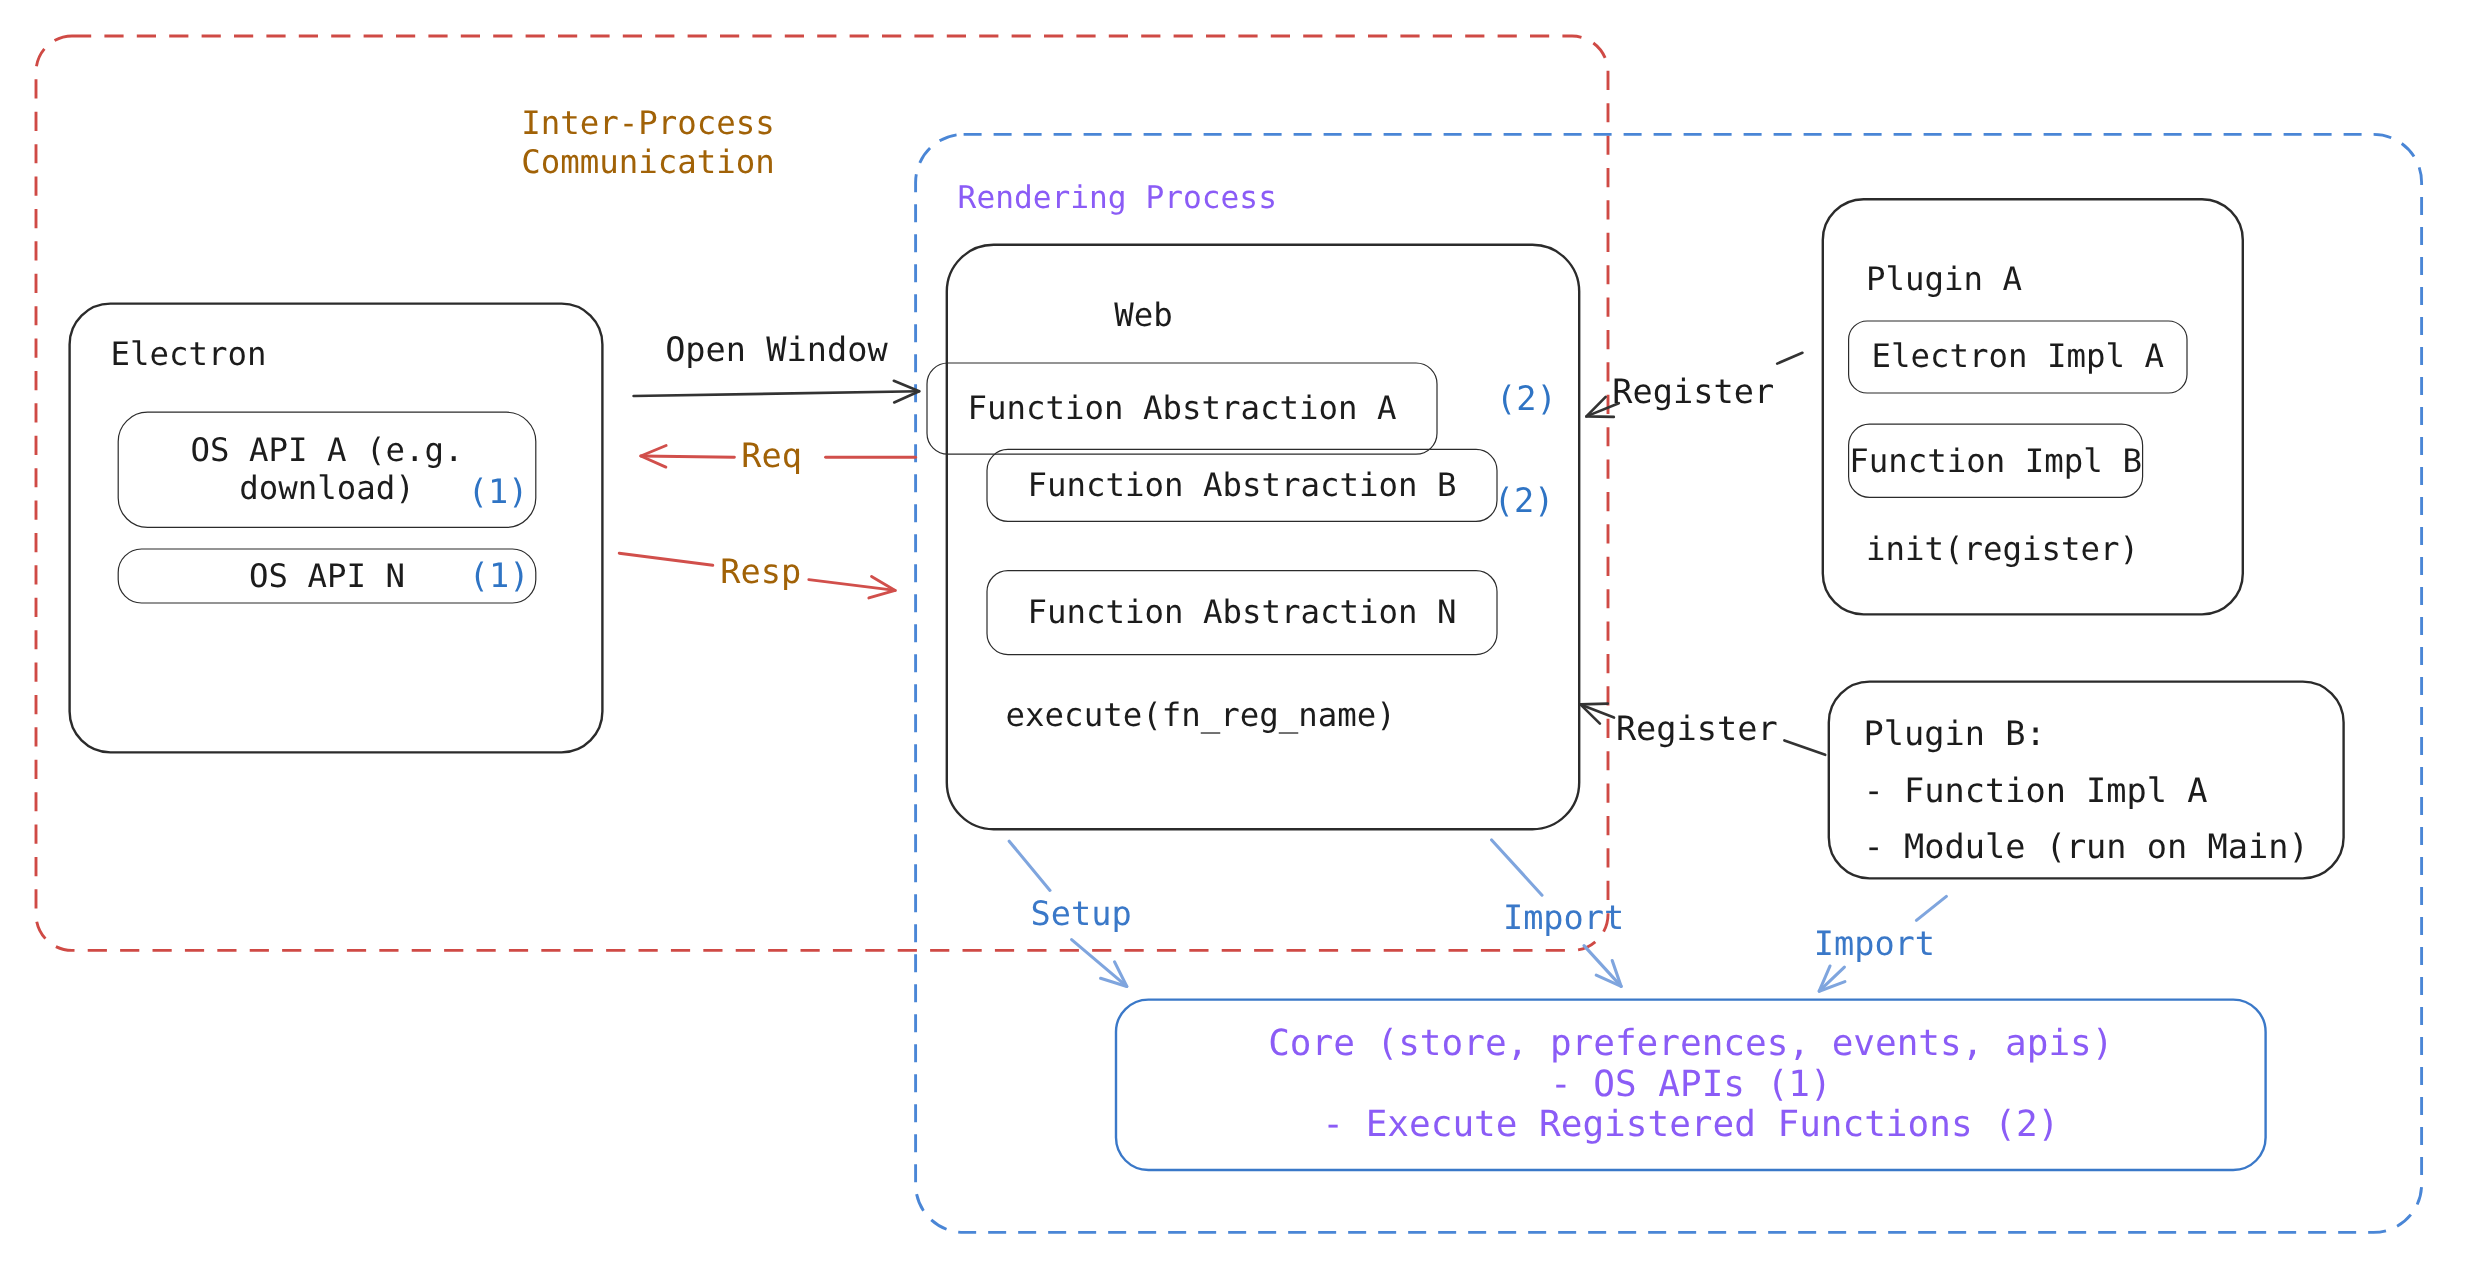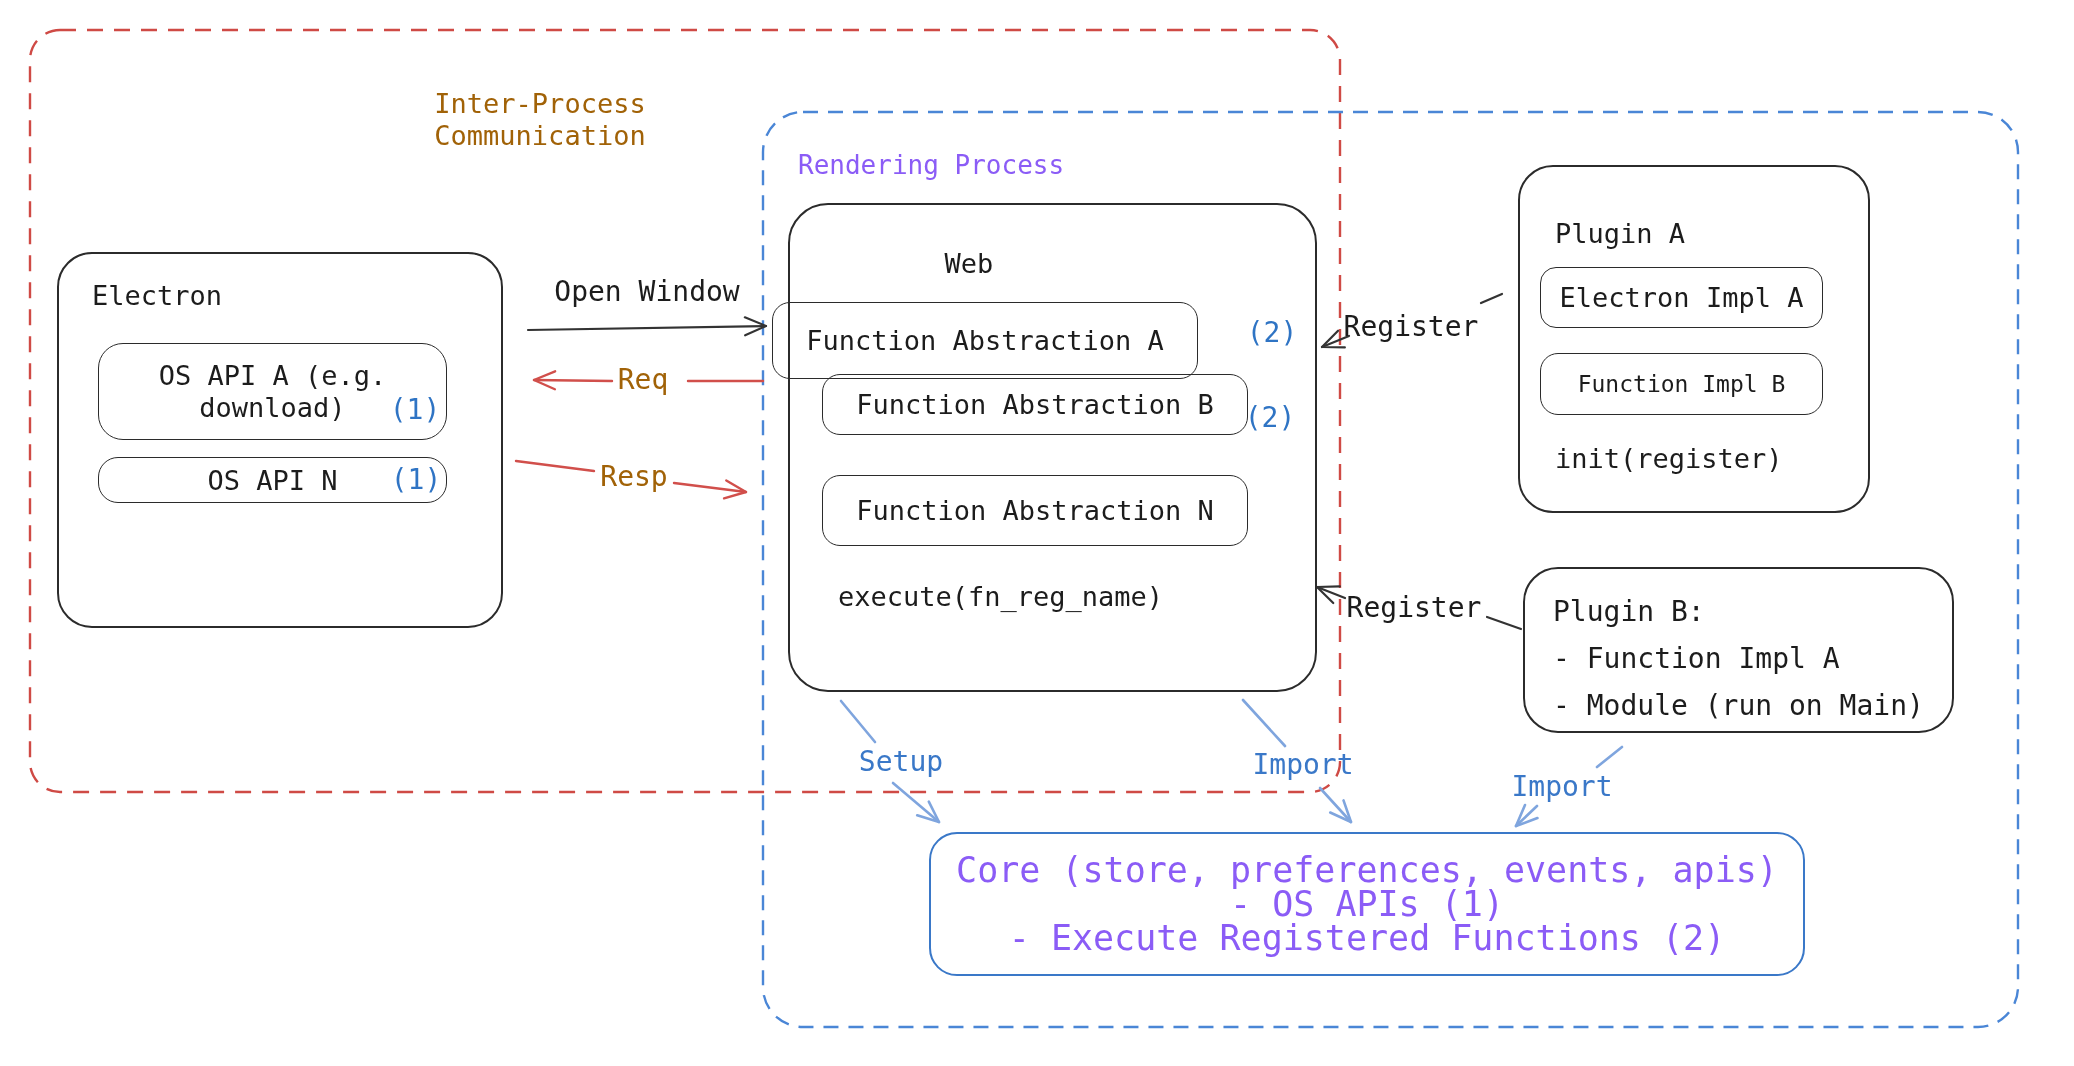--- a/index.html
+++ b/index.html
@@ -92,21 +92,21 @@
 download)</span>
   </div>
   <div class="badge ctr" style="left:415px;top:394px;">(1)</div>
 
   <div class="box thin flexc" style="left:98px;top:457px;width:349px;height:46px;border-radius:20px;font-size:27px;">
     <span>OS API N</span>
   </div>
   <div class="badge ctr" style="left:416px;top:464px;">(1)</div>
 
   <div class="box" style="left:788px;top:203px;width:529px;height:489px;border-radius:40px;"></div>
-  <div class="t ctr" style="left:953px;top:248px;margin-left:16px;">Web</div>
+  <div class="t ctr" style="left:953px;top:248px;">Web</div>
 
   <div class="box thin flexc" style="left:772px;top:302px;width:426px;height:77px;border-radius:18px;font-size:27px;">
     <span>Function Abstraction A</span>
   </div>
   <div class="badge ctr" style="left:1272px;top:317px;">(2)</div>
 
   <div class="box thin flexc" style="left:822px;top:374px;width:426px;height:61px;border-radius:18px;font-size:27px;">
     <span>Function Abstraction B</span>
   </div>
   <div class="badge ctr" style="left:1270px;top:402px;">(2)</div>
@@ -116,31 +116,31 @@
   </div>
 
   <div class="t" style="left:838px;top:581px;">execute(fn_reg_name)</div>
 
   <div class="box" style="left:1518px;top:165px;width:352px;height:348px;border-radius:35px;"></div>
   <div class="t" style="left:1555px;top:218px;">Plugin A</div>
 
   <div class="box thin flexc" style="left:1540px;top:267px;width:283px;height:61px;border-radius:16px;font-size:27px;">
     <span>Electron Impl A</span>
   </div>
-  <div class="box thin flexc" style="left:1540px;top:353px;width:283px;height:62px;border-radius:18px;font-size:23px;">
+  <div class="box thin flexc" style="left:1540px;top:353px;width:246px;height:62px;border-radius:18px;font-size:27px;">
     <span>Function Impl B</span>
   </div>
   <div class="t" style="left:1555px;top:443px;">init(register)</div>
 
   <div class="box" style="left:1523px;top:567px;width:431px;height:166px;border-radius:35px;"></div>
   <div class="t ml" style="left:1553px;top:588px;font-size:28px;line-height:47px;">Plugin B:
 - Function Impl A
 - Module (run on Main)</div>
 
-  <div class="box flexc ml blue" style="left:929px;top:832px;width:876px;height:144px;border-radius:28px;border-color:#3a78c8;border-width:2.4px;font-size:35px;line-height:34px;">
+  <div class="box flexc ml blue" style="left:929px;top:832px;width:960px;height:144px;border-radius:28px;border-color:#3a78c8;border-width:2.4px;font-size:30px;line-height:34px;">
     <span class="ml">Core (store, preferences, events, apis)
 - OS APIs (1)
 - Execute Registered Functions (2)</span>
   </div>
 
   <div class="t arrowlabel ctr" style="left:647px;top:275px;">Open Window</div>
   <div class="t arrowlabel red ctr" style="left:643px;top:363px;">Req</div>
   <div class="t arrowlabel red ctr" style="left:634px;top:460px;">Resp</div>
   <div class="t arrowlabel ctr" style="left:1411px;top:310px;">Register</div>
   <div class="t arrowlabel ctr" style="left:1414px;top:591px;">Register</div>

